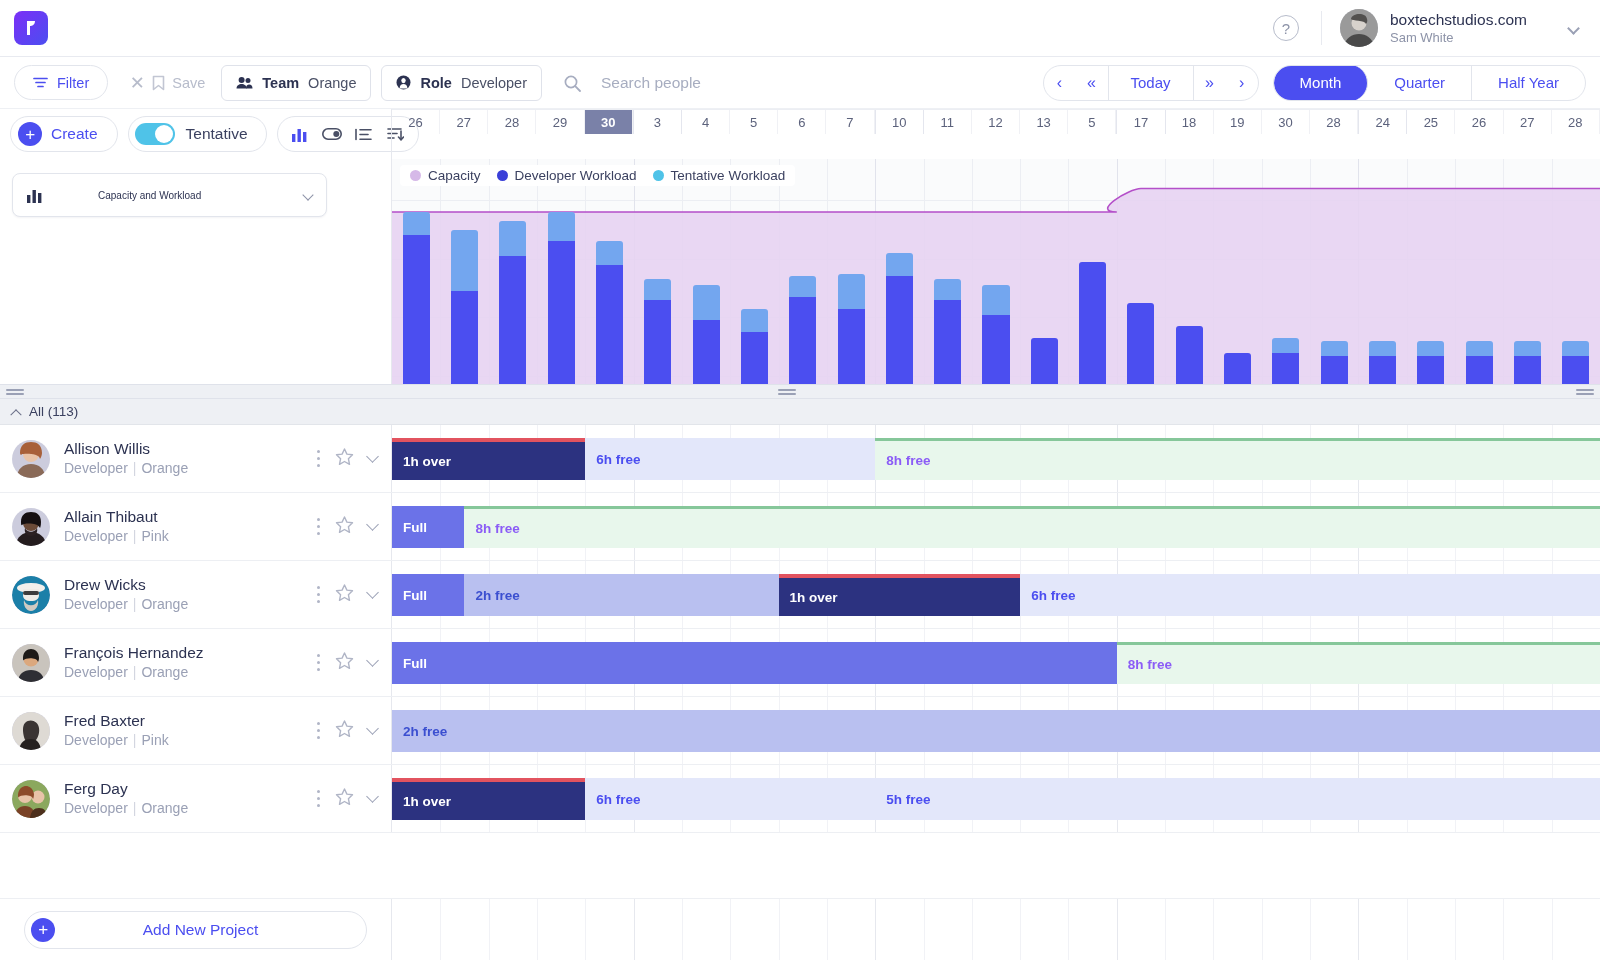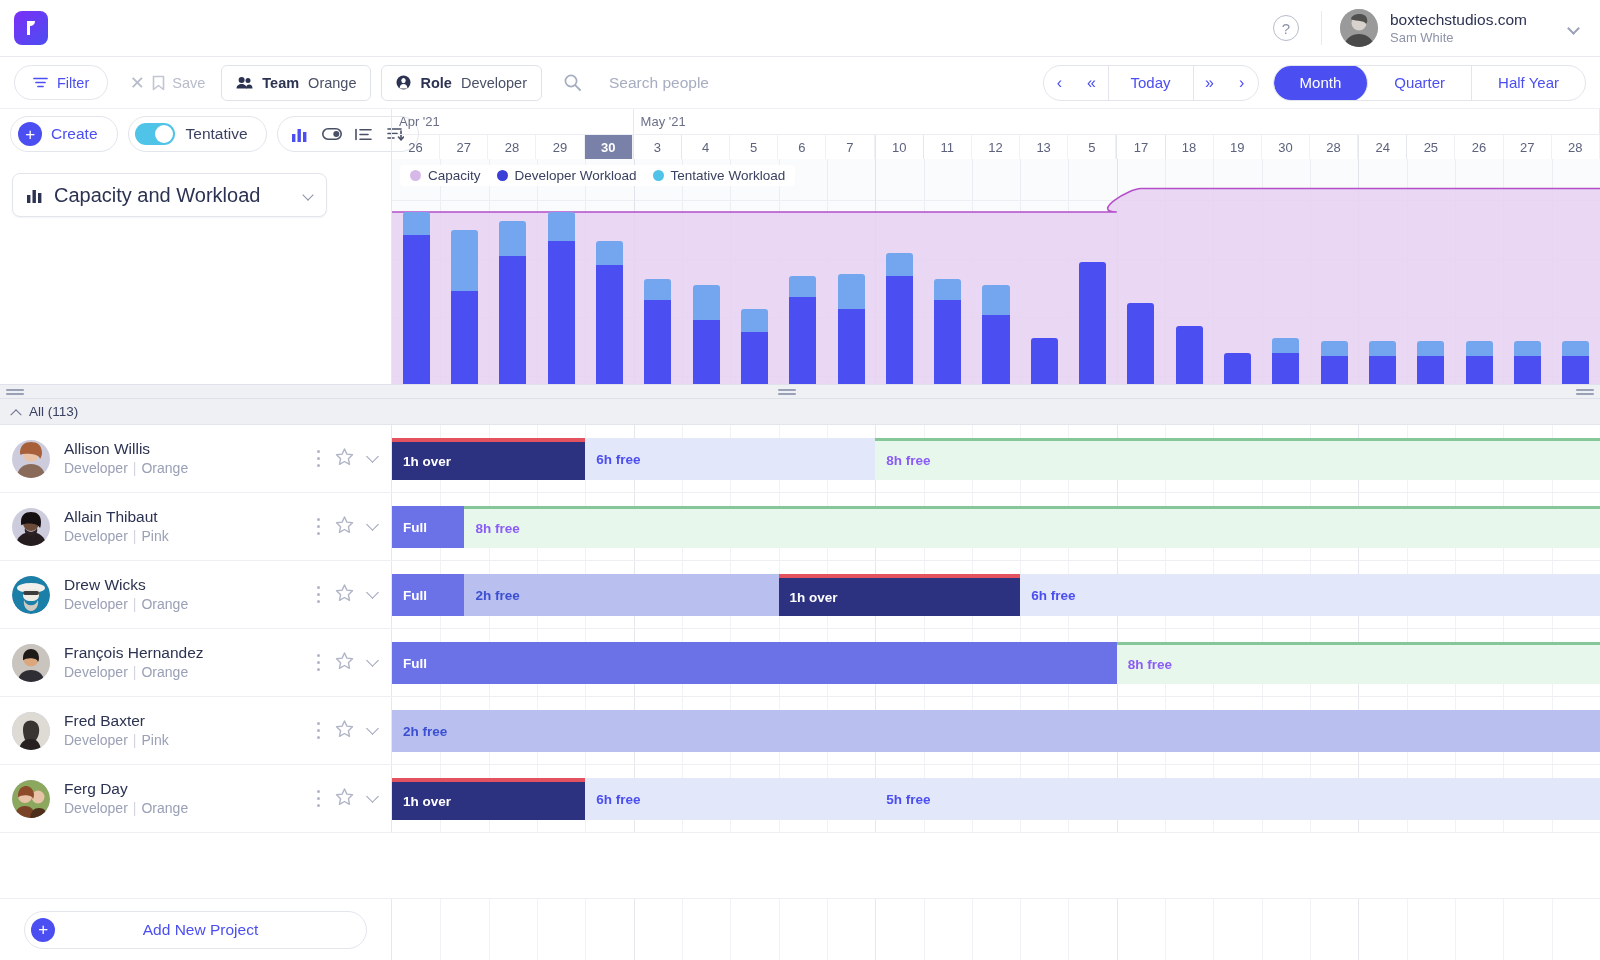--- a/index.html
+++ b/index.html
@@ -36,21 +36,21 @@
   
   .filterbar { height:52px; min-height:52px; display:flex; align-items:center; padding:0 14px; border-bottom:1px solid #eef0f4; }
   .pill { border:1px solid #e2e5ec; border-radius:22px; height:35px; display:flex; align-items:center; padding:0 18px;
           background:#fff; cursor:pointer; font-size:14.5px; }
   .pill.filter { color:#4b4ef0; gap:9px; }
   .xbtn { width:30px; margin-left:14px; color:#b7bccb; font-size:18px; text-align:center; cursor:pointer; }
   .save { display:flex; align-items:center; gap:7px; color:#b7bccb; font-size:14.5px; cursor:pointer; margin-right:16px;}
   .chip { border:1px solid #dfe2ea; border-radius:6px; height:36px; display:flex; align-items:center; gap:9px; padding:0 14px; cursor:pointer; margin-right:10px; }
   .chip b { font-weight:bold; color:#2c3251; font-size:14.5px; }
   .chip span.val { color:#4a5066; font-size:14.5px; }
-  .searchwrap { display:flex; align-items:flex-start; gap:28px; margin-left:12px; }
+  .searchwrap { display:flex; align-items:flex-end; gap:20px; margin-left:12px; }
   .searchwrap input { border:none; outline:none; font-size:15.5px; color:#2c3251; width:260px; font-family:inherit; background:transparent; }
   .searchwrap input::placeholder { color:#a7adc0; }
 
   .nav-right2 { margin-left:auto; display:flex; align-items:center; gap:14px; }
   .datenav { display:flex; align-items:center; border:1px solid #e2e5ec; border-radius:20px; height:36px; overflow:hidden; }
   .datenav > div { height:36px; display:flex; align-items:center; justify-content:center; color:#4b4ef0; cursor:pointer; font-size:16px; }
   .datenav .arrowb { width:32px; }
   .datenav .today { padding:0 22px; font-size:15px; border-left:1px solid #e2e5ec; border-right:1px solid #e2e5ec; }
   .rangesw { display:flex; align-items:center; border:1px solid #e2e5ec; border-radius:20px; height:36px; overflow:hidden; }
   .rangesw > div { height:36px; display:flex; align-items:center; padding:0 26px; color:#4b4ef0; font-size:15px; cursor:pointer; border-right:1px solid #e2e5ec; }
@@ -76,21 +76,21 @@
   .dayrow { height:25px; display:flex; border-top:1px solid #eceef3; }
   .daycell { flex:1; display:flex; align-items:center; justify-content:center; font-size:13px; color:#5c627c; border-right:1px solid #f0f1f5; }
   .daycell.weekend-edge { border-right:1px solid #e4e6ee; }
   .daycell.today { background:#7a81a8; color:#fff; font-weight:bold; }
 
   
   .chartrow { height:225px; min-height:225px; display:flex; }
   .chart-left { width:391px; min-width:391px; padding:14px 0 0 12px; position:relative; }
   .selectbox { width:315px; height:44px; border:1px solid #e2e5ec; border-radius:8px; background:#fff;
                display:flex; align-items:center; padding:0 14px; gap:11px; box-shadow:0 1px 2px rgba(20,25,60,.05); cursor:pointer; }
-  .selectbox span.lbl { flex:1; font-size:20px; color:#2c3251; }
+  .selectbox span.lbl { flex:1; font-size:10px; color:#2c3251;margin-left:44px; }
   .chart-right { flex:1; position:relative; border-left:1px solid #e6e8ee; background:#fafbfc; overflow:hidden; }
   .legend { position:absolute; left:8px; top:6px; display:flex; align-items:center; gap:16px; background:#fff;
             padding:3px 10px; border-radius:4px; z-index:6; }
   .legend div { display:flex; align-items:center; gap:7px; font-size:13.5px; color:#3b4160; }
   .ldot { width:11px; height:11px; border-radius:50%; }
   .gridlines { position:absolute; inset:0; }
   .gridlines .gl { position:absolute; left:0; right:0; height:1px; background:#eceef3; }
   .vgrid { position:absolute; top:0; bottom:0; width:1px; background:#eceef3; }
   .vgrid.week { background:#e1e3ec; }
   svg.capacity { position:absolute; inset:0; width:100%; height:100%; }
@@ -283,24 +283,20 @@
                 <line x1="1" y1="6.5" x2="10" y2="6.5"></line>
                 <line x1="1" y1="11" x2="7" y2="11"></line>
                 <line x1="14" y1="4" x2="14" y2="12.5"></line>
                 <polyline points="11.5,10 14,12.8 16.5,10" fill="none"></polyline>
               </g>
             </svg>
         </div>
       </div>
     </div>
     <div class="mid-right">
-      <div class="monthrow" id="monthrow">
-          <div class="monthcell" style="width: 241.6px;">Apr '21</div>
-          <div class="monthcell" style="width: 966.4px;">May '21</div>
-        </div>
       <div class="dayrow" id="dayrow">
           <div class="daycell">26</div>
           <div class="daycell">27</div>
           <div class="daycell">28</div>
           <div class="daycell">29</div>
           <div class="daycell today">30</div>
           <div class="daycell weekend-edge" style="border-left: 1px solid rgb(228, 230, 238);">3</div>
           <div class="daycell">4</div>
           <div class="daycell">5</div>
           <div class="daycell">6</div>

